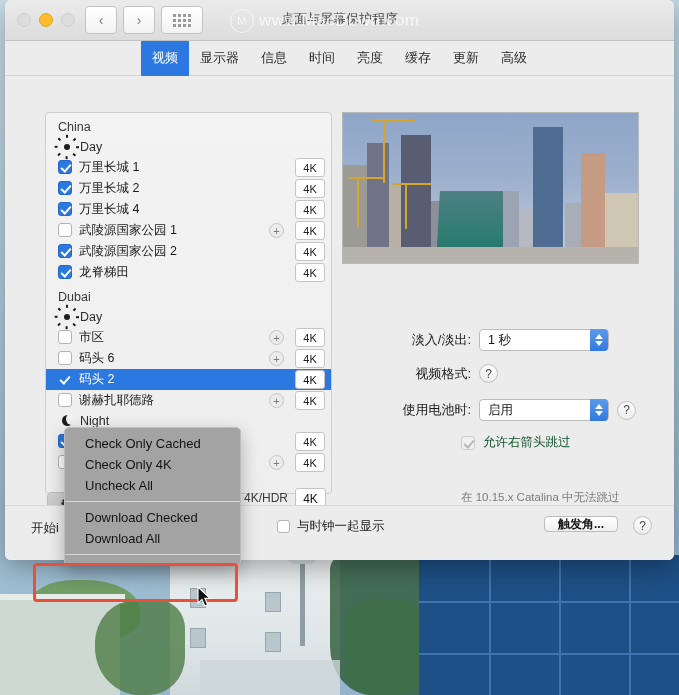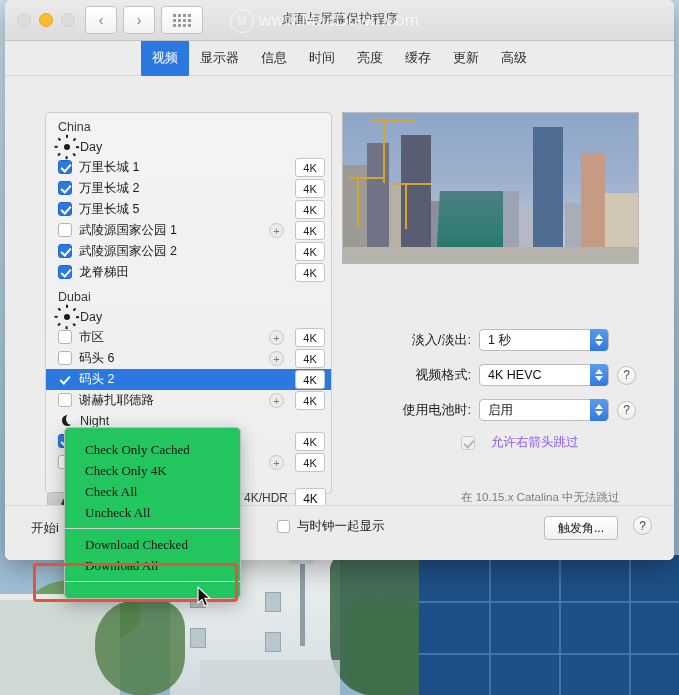--- a/index.html
+++ b/index.html
@@ -174,22 +174,22 @@
     align-items:center;justify-content:center;gap:2px;
   }
   .stepper .ar{width:0;height:0;border-left:4px solid transparent;border-right:4px solid transparent;}
   .stepper .up{border-bottom:5px solid #fff;}
   .stepper .dn{border-top:5px solid #fff;}
   .helpbtn{
     width:19px;height:19px;border-radius:50%;border:1px solid #c0c0c0;
     background:linear-gradient(180deg,#fdfdfd,#ededed);font-size:12px;color:#4a4a4a;
     display:flex;align-items:center;justify-content:center;box-sizing:border-box;
   }
-  .skiprow{position:absolute;left:456px;top:358px;display:flex;align-items:center;gap:16px;
-    font-size:12.5px;color:#8b5cf6;}
+  .skiprow{position:absolute;left:456px;top:358px;display:flex;align-items:center;gap:8px;
+    font-size:12.5px;color:#14532d;}
   .cb-dis{width:14px;height:14px;border:1px solid #cdcdcd;background:#f0f0f0;border-radius:3px;position:relative;box-sizing:border-box;}
   .cb-dis::after{content:"";position:absolute;left:4px;top:1px;width:4px;height:8px;border:solid #b6b6b6;border-width:0 2px 2px 0;transform:rotate(42deg);}
   .skiphint{position:absolute;left:456px;top:380px;font-size:11.5px;color:#7c7c7c;margin-top:34px;}
 
   .support{position:absolute;right:36px;top:436px;font-size:12.5px;color:#2b79e0;}
   .version{position:absolute;right:120px;top:471px;font-size:12px;color:#2b79e0;}
   .closebtn{
     position:absolute;right:36px;top:464px;width:80px;height:24px;border:1px solid #bdbdbd;border-radius:4px;
     background:linear-gradient(180deg,#ffffff,#f0f0f0);font-size:12.5px;color:#151515;
     display:flex;align-items:center;justify-content:center;box-sizing:border-box;
@@ -197,31 +197,31 @@
 
   
   #bottombar{
     position:absolute;left:0;right:0;bottom:0;height:56px;background:#ececec;
     border-top:1px solid #d8d8d8;
   }
   .startlbl{position:absolute;left:26px;top:14px;font-size:12.5px;color:#1c1c1c;}
   .chkline{position:absolute;font-size:12.5px;color:#1c1c1c;display:flex;align-items:center;gap:7px;}
   .cb-sm{width:13px;height:13px;border:1px solid #b4b4b4;background:#fff;border-radius:3px;box-sizing:border-box;}
   .cornerbtn{
-    position:absolute;right:56px;top:10px;width:74px;height:24px;border:1px solid #bdbdbd;border-radius:4px;
+    position:absolute;right:56px;top:10px;width:74px;height:16px;border:1px solid #bdbdbd;border-radius:4px;
     background:linear-gradient(180deg,#ffffff,#f0f0f0);font-size:12px;color:#151515;
-    display:flex;align-items:center;justify-content:center;box-sizing:border-box;
+    display:flex;align-items:center;justify-content:center;box-sizing:border-box;font-weight:bold;
   }
   .cornerhelp{position:absolute;right:22px;top:10px;}
 
   
   #ctxmenu{
     position:absolute;left:64px;top:427px;width:175px;
-    background:#22c55e;border:1px solid #bcbcbc;border-radius:5px;
-    box-shadow:0 6px 18px rgba(0,0,0,.28);padding:11px 0;z-index:40;font-family:Liberation Serif, serif;
+    background:#a3a3a3;border:1px solid #bcbcbc;border-radius:5px;
+    box-shadow:0 6px 18px rgba(0,0,0,.28);padding:5px 0;z-index:40;
   }
   .mi{height:21px;display:flex;align-items:center;padding-left:20px;font-size:13px;color:#141414;white-space:nowrap;}
   .mi.hl{background:#2b79e0;color:#fff;}
   .msep{height:1px;background:#d5d5d5;margin:5px 0;}
   #redbox{
     position:absolute;left:33px;top:563px;width:205px;height:39px;
     border:3px solid #e8503a;border-radius:4px;z-index:45;box-sizing:border-box;
   }
   #cursor{position:absolute;left:197px;top:586px;z-index:60;}
 </style>
@@ -320,21 +320,21 @@
           <span>万里长城 1</span>
           <span class="badge4k">4K</span>
         </div>
         <div class="row">
           <span class="cb on"></span>
           <span>万里长城 2</span>
           <span class="badge4k">4K</span>
         </div>
         <div class="row">
           <span class="cb on"></span>
-          <span>万里长城 5</span>
+          <span>万里长城 4</span>
           <span class="badge4k">4K</span>
         </div>
         <div class="row">
           <span class="cb"></span>
           <span>武陵源国家公园 1</span>
           <span class="plus">+</span>
           <span class="badge4k">4K</span>
         </div>
         <div class="row">
           <span class="cb on"></span>
@@ -449,27 +449,20 @@
         <span>1 秒</span>
         <span class="stepper">
           <i class="ar up"></i>
             <i class="ar dn"></i>
         </span>
       </span>
     </div>
 
     <div class="formrow" style="left:380px;top:288px;">
       <span class="lbl">视频格式:</span>
-      <span class="selectbox">
-        <span>4K HEVC</span>
-        <span class="stepper">
-          <i class="ar up"></i>
-            <i class="ar dn"></i>
-        </span>
-      </span>
       <span class="helpbtn">?</span>
     </div>
 
     <div class="formrow" style="left:380px;top:323px;">
       <span class="lbl">使用电池时:</span>
       <span class="selectbox">
         <span>启用</span>
         <span class="stepper">
           <i class="ar up"></i>
             <i class="ar dn"></i>
@@ -501,21 +494,20 @@
       <div class="cornerbtn">触发角...</div>
       <div class="helpbtn cornerhelp">?</div>
     </div>
 
   </div>
 </div>
 
 <div id="ctxmenu">
     <div class="mi">Check Only Cached</div>
     <div class="mi">Check Only 4K</div>
-    <div class="mi">Check All</div>
     <div class="mi">Uncheck All</div>
     <div class="msep"></div>
     <div class="mi">Download Checked</div>
     <div class="mi">Download All</div>
     <div class="msep"></div>
   </div>
 <div id="redbox"></div>
 <svg id="cursor" width="17" height="23" viewBox="0 0 17 23">
   <path d="M1 1 L1 17 L5 13.4 L7.8 20 L10.6 18.8 L7.9 12.4 L13 12.3 Z" fill="#111" stroke="#fff" stroke-width="1.1"></path>
 </svg>

